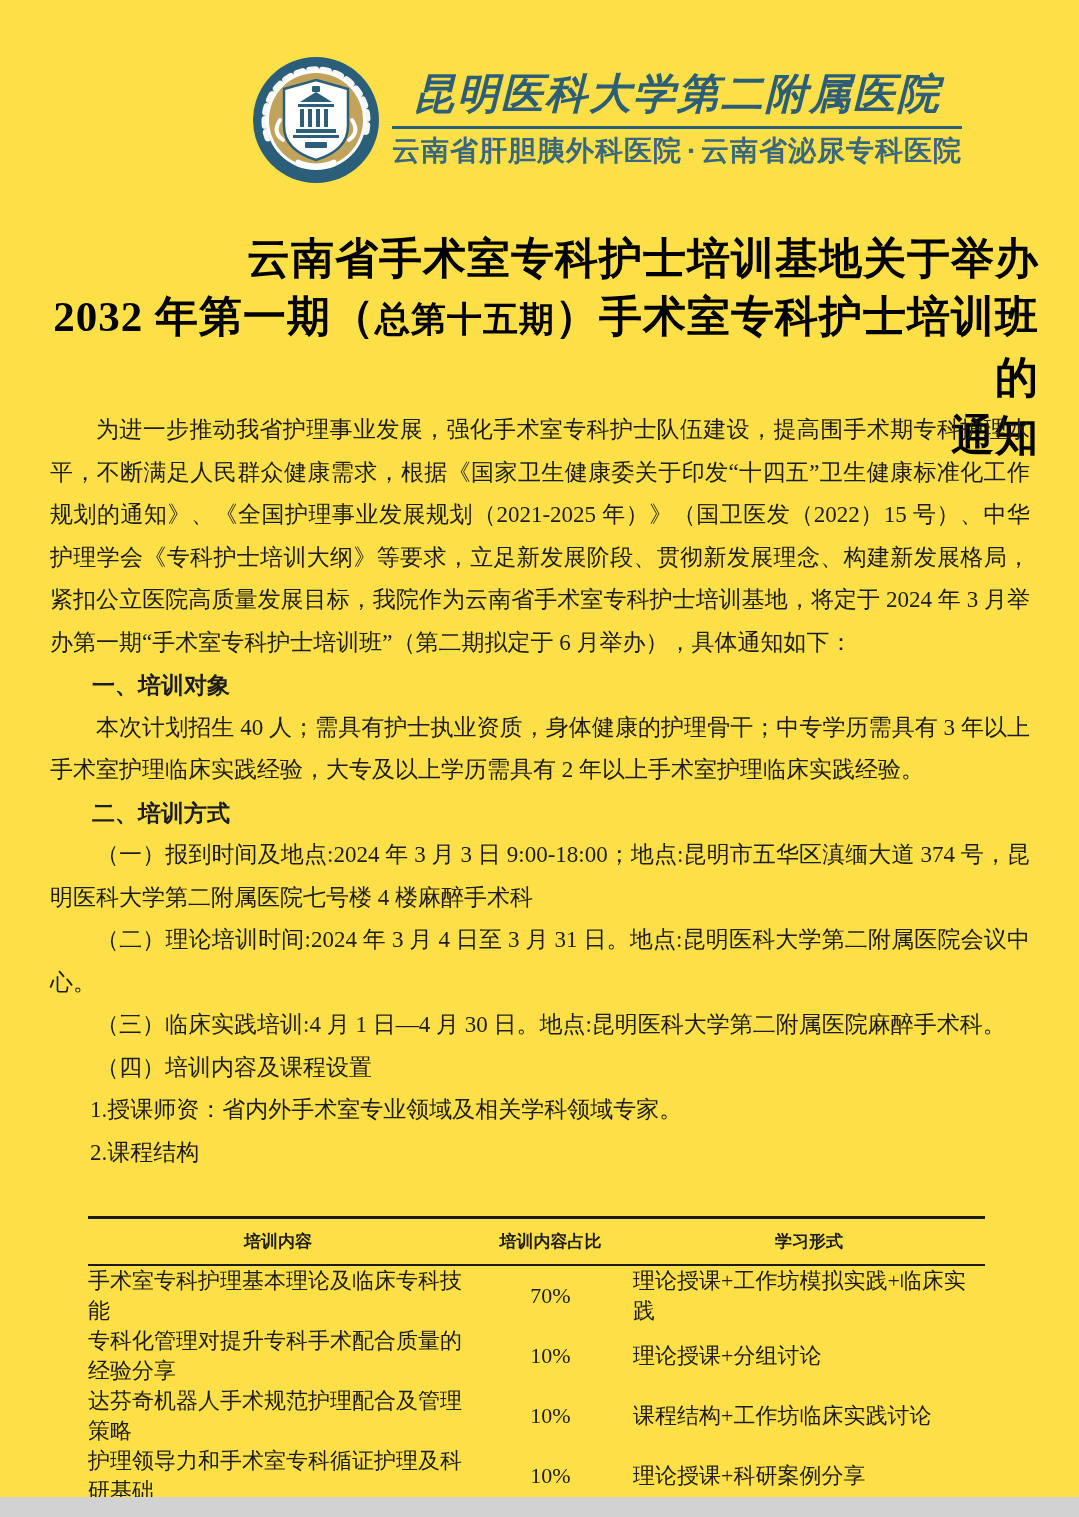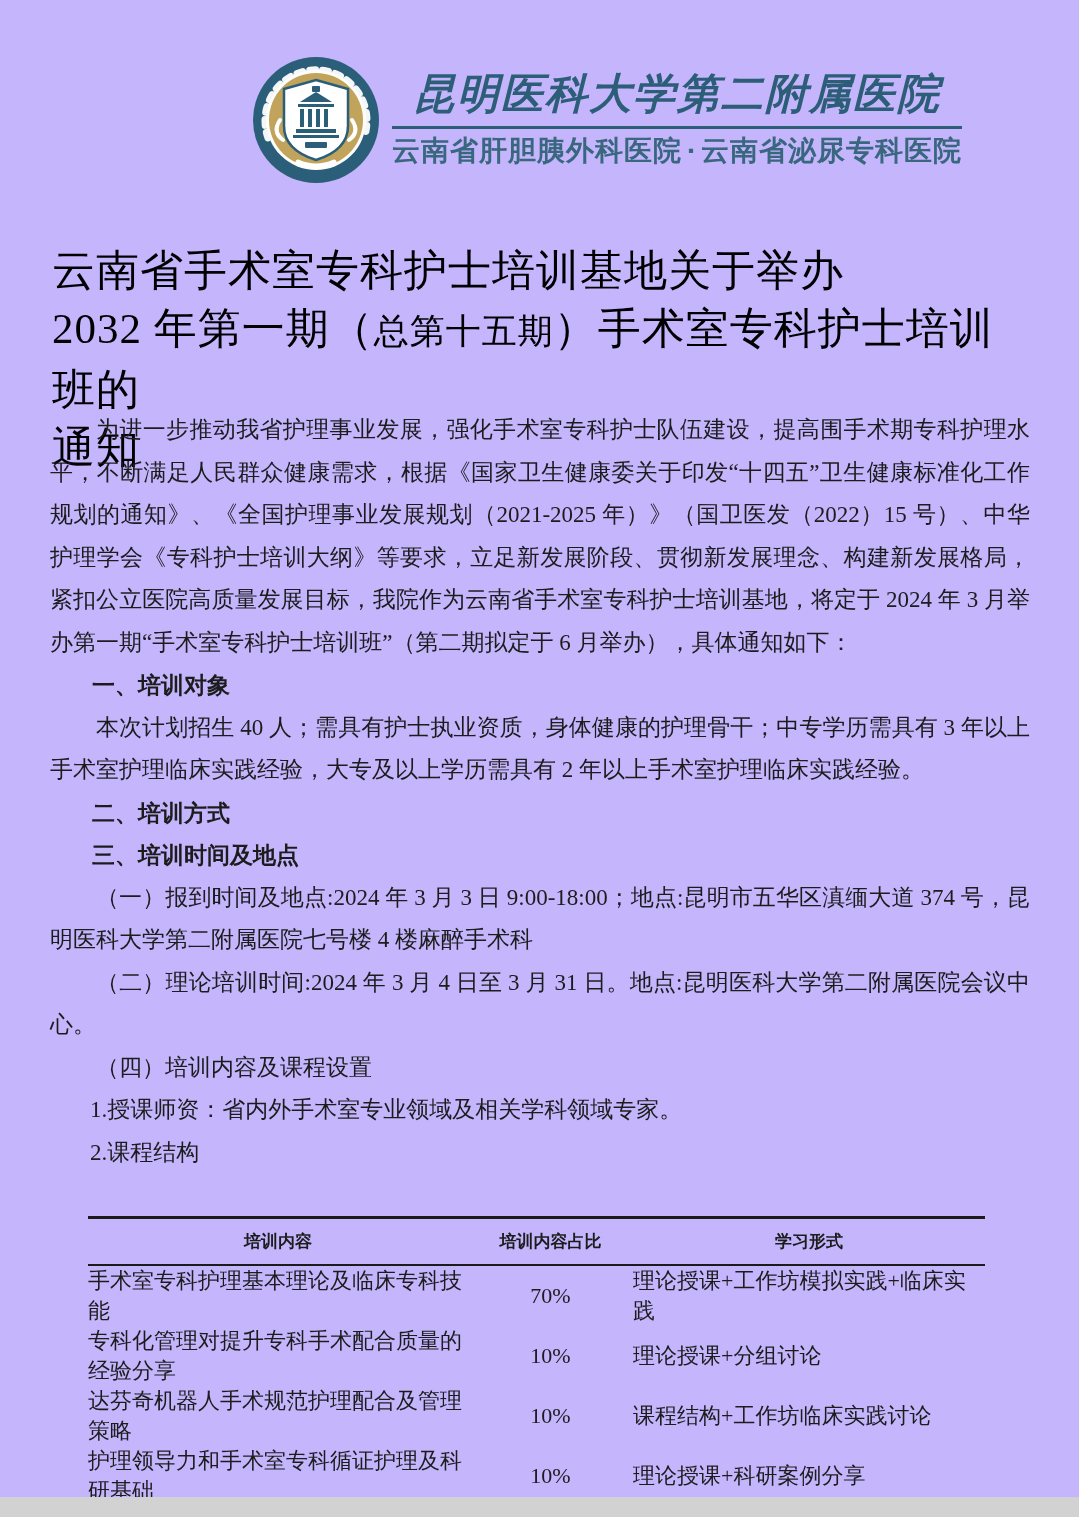--- a/index.html
+++ b/index.html
@@ -4,21 +4,21 @@
 <style>
   html,body{margin:0;padding:0;}
   body{
     width:1079px;height:1517px;
     background:#ffffff;
     position:relative;
     overflow:hidden;
     font-family:"Liberation Serif","DejaVu Serif",serif;
     color:#1c1c1c;
   }
-  .page{position:absolute;inset:0;background:#c4b5fd;}
+  .page{position:absolute;inset:0;background:#fde047;}
 
   
   .letterhead{
     position:absolute;left:250px;top:50px;width:660px;height:150px;
     display:flex;align-items:flex-start;
   }
   .emblem{width:132px;height:132px;flex:0 0 132px;margin-top:4px;}
   .head-text{flex:1;margin-left:10px;padding-top:16px;}
   .calligraphy{
     font-family:"Liberation Serif","DejaVu Serif",serif;
@@ -33,24 +33,24 @@
   .head-subtitle{
     font-family:"Liberation Sans","DejaVu Sans",sans-serif;
     font-weight:bold;font-size:28px;line-height:40px;
     color:#38677e;letter-spacing:1px;
     text-align:center;white-space:nowrap;margin-top:2px;
   }
   .head-subtitle .dot{font-size:17px;vertical-align:4px;padding:0 6px;}
 
   
   .doc-title{
-    position:absolute;left:36px;right:36px;top:226px;margin:16px;
-    text-align:left;
+    position:absolute;left:36px;right:36px;top:226px;margin:4px;
+    text-align:right;
     font-family:"Liberation Serif","DejaVu Serif",serif;
-    font-weight:normal;color:#000;
+    font-weight:bold;color:#000;
     font-size:43px;line-height:58px;letter-spacing:1px;
   }
   .doc-title .small{font-size:35px;}
 
   
   .doc-body{
     position:absolute;left:50px;right:49px;top:409px;
     font-size:23px;line-height:42.5px;
     text-align:justify;
   }
@@ -135,23 +135,23 @@
     <span>云南省手术室专科护士培训基地关于举办</span><br>
     <span>2032 年第一期（</span><span class="small">总第十五期</span><span>）手术室专科护士培训班的</span><br>
     <span>通知</span>
   </h1>
 
   <main class="doc-body">
     <p class="para">为进一步推动我省护理事业发展，强化手术室专科护士队伍建设，提高围手术期专科护理水平，不断满足人民群众健康需求，根据《国家卫生健康委关于印发“十四五”卫生健康标准化工作规划的通知》、《全国护理事业发展规划（2021-2025 年）》（国卫医发（2022）15 号）、中华护理学会《专科护士培训大纲》等要求，立足新发展阶段、贯彻新发展理念、构建新发展格局，紧扣公立医院高质量发展目标，我院作为云南省手术室专科护士培训基地，将定于 2024 年 3 月举办第一期“手术室专科护士培训班”（第二期拟定于 6 月举办），具体通知如下：</p>
     <p class="h">一、培训对象</p>
     <p class="para">本次计划招生 40 人；需具有护士执业资质，身体健康的护理骨干；中专学历需具有 3 年以上手术室护理临床实践经验，大专及以上学历需具有 2 年以上手术室护理临床实践经验。</p>
     <p class="h">二、培训方式</p>
-    <p class="h">三、培训时间及地点</p>
     <p class="para">（一）报到时间及地点:2024 年 3 月 3 日 9:00-18:00；地点:昆明市五华区滇缅大道 374 号，昆明医科大学第二附属医院七号楼 4 楼麻醉手术科</p>
     <p class="para">（二）理论培训时间:2024 年 3 月 4 日至 3 月 31 日。地点:昆明医科大学第二附属医院会议中心。</p>
+    <p class="para">（三）临床实践培训:4 月 1 日—4 月 30 日。地点:昆明医科大学第二附属医院麻醉手术科。</p>
     <p class="para">（四）培训内容及课程设置</p>
     <p class="num">1.授课师资：省内外手术室专业领域及相关学科领域专家。</p>
     <p class="num">2.课程结构</p>
   </main>
 
   <table class="course-table">
     <thead>
       <tr>
         <th class="col-content">培训内容</th>
         <th class="col-ratio">培训内容占比</th>

